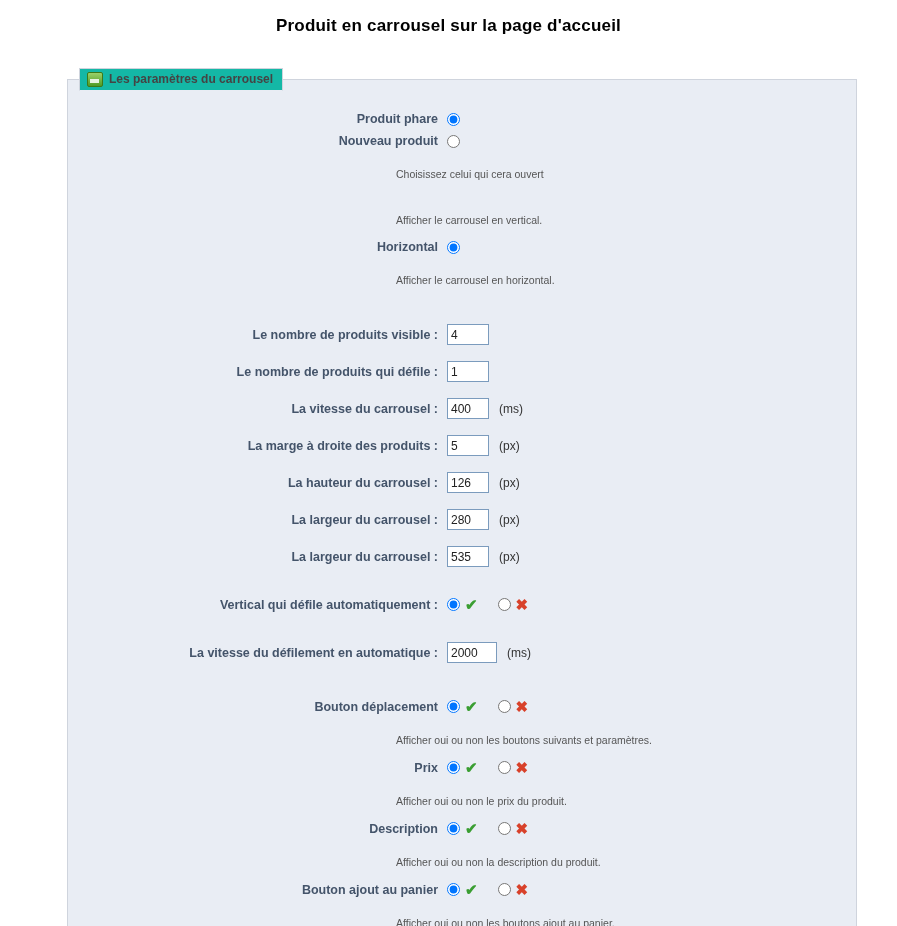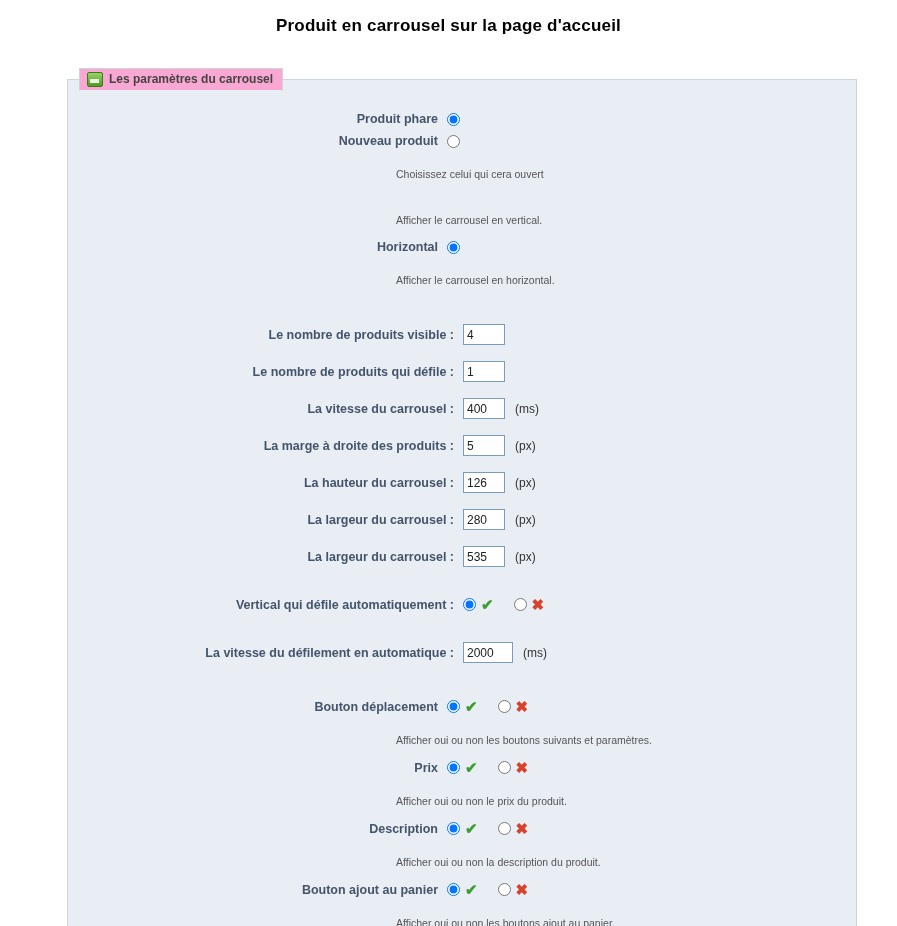--- a/index.html
+++ b/index.html
@@ -31,21 +31,21 @@
     height: 847px;
     border: 1px solid #cfd4dd;
     border-bottom: none;
     background: #e9edf4;
     box-sizing: border-box;
   }
   .legend {
     position: absolute;
     left: 79px;
     top: 68px;
-    background: #f9a8d4;
+    background: #14b8a6;
     border: 1px solid #cfd4dd;
     border-bottom: 1px solid #e9edf4;
     padding: 3px 9px 4px 7px;
     font-size: 12px;
     font-weight: bold;
     color: #444444;
     display: flex;
     align-items: center;
     gap: 6px;
     box-sizing: border-box;
@@ -135,21 +135,21 @@
   .cross {
     color: #d8412a;
     font-size: 15px;
     font-weight: bold;
     line-height: 1;
   }
   .sp-8 { height: 8px; }
   .sp-14 { height: 14px; }
   .sp-20 { height: 20px; }
   .sp-24 { height: 24px; }
-  .field-row { margin-bottom: 16px; padding-left: 16px; }
+  .field-row { margin-bottom: 16px; }
 </style>
 </head>
 <body>
 
 <div id="page">
 
   <div class="page-title">Produit en carrousel sur la page d'accueil</div>
 
   <div class="fieldset"></div>
 

